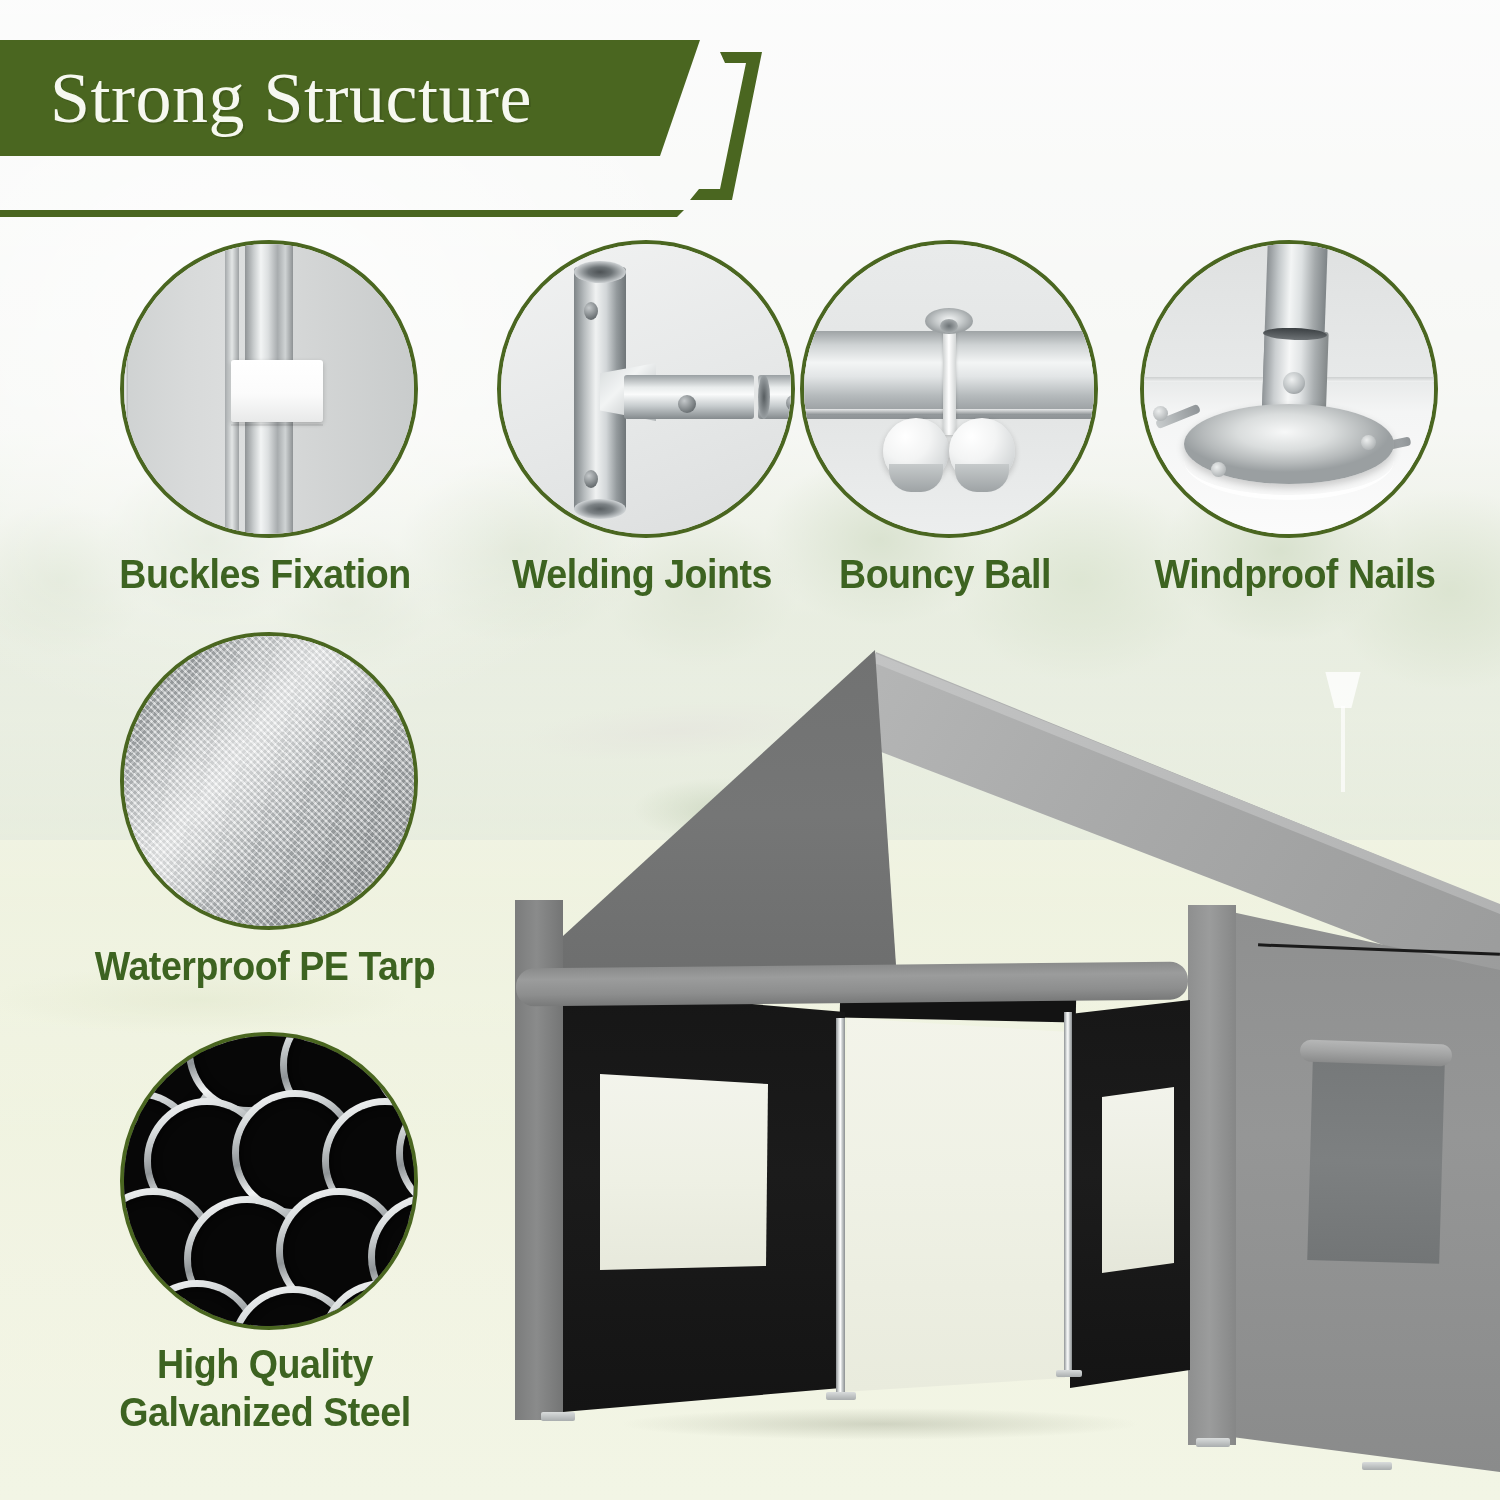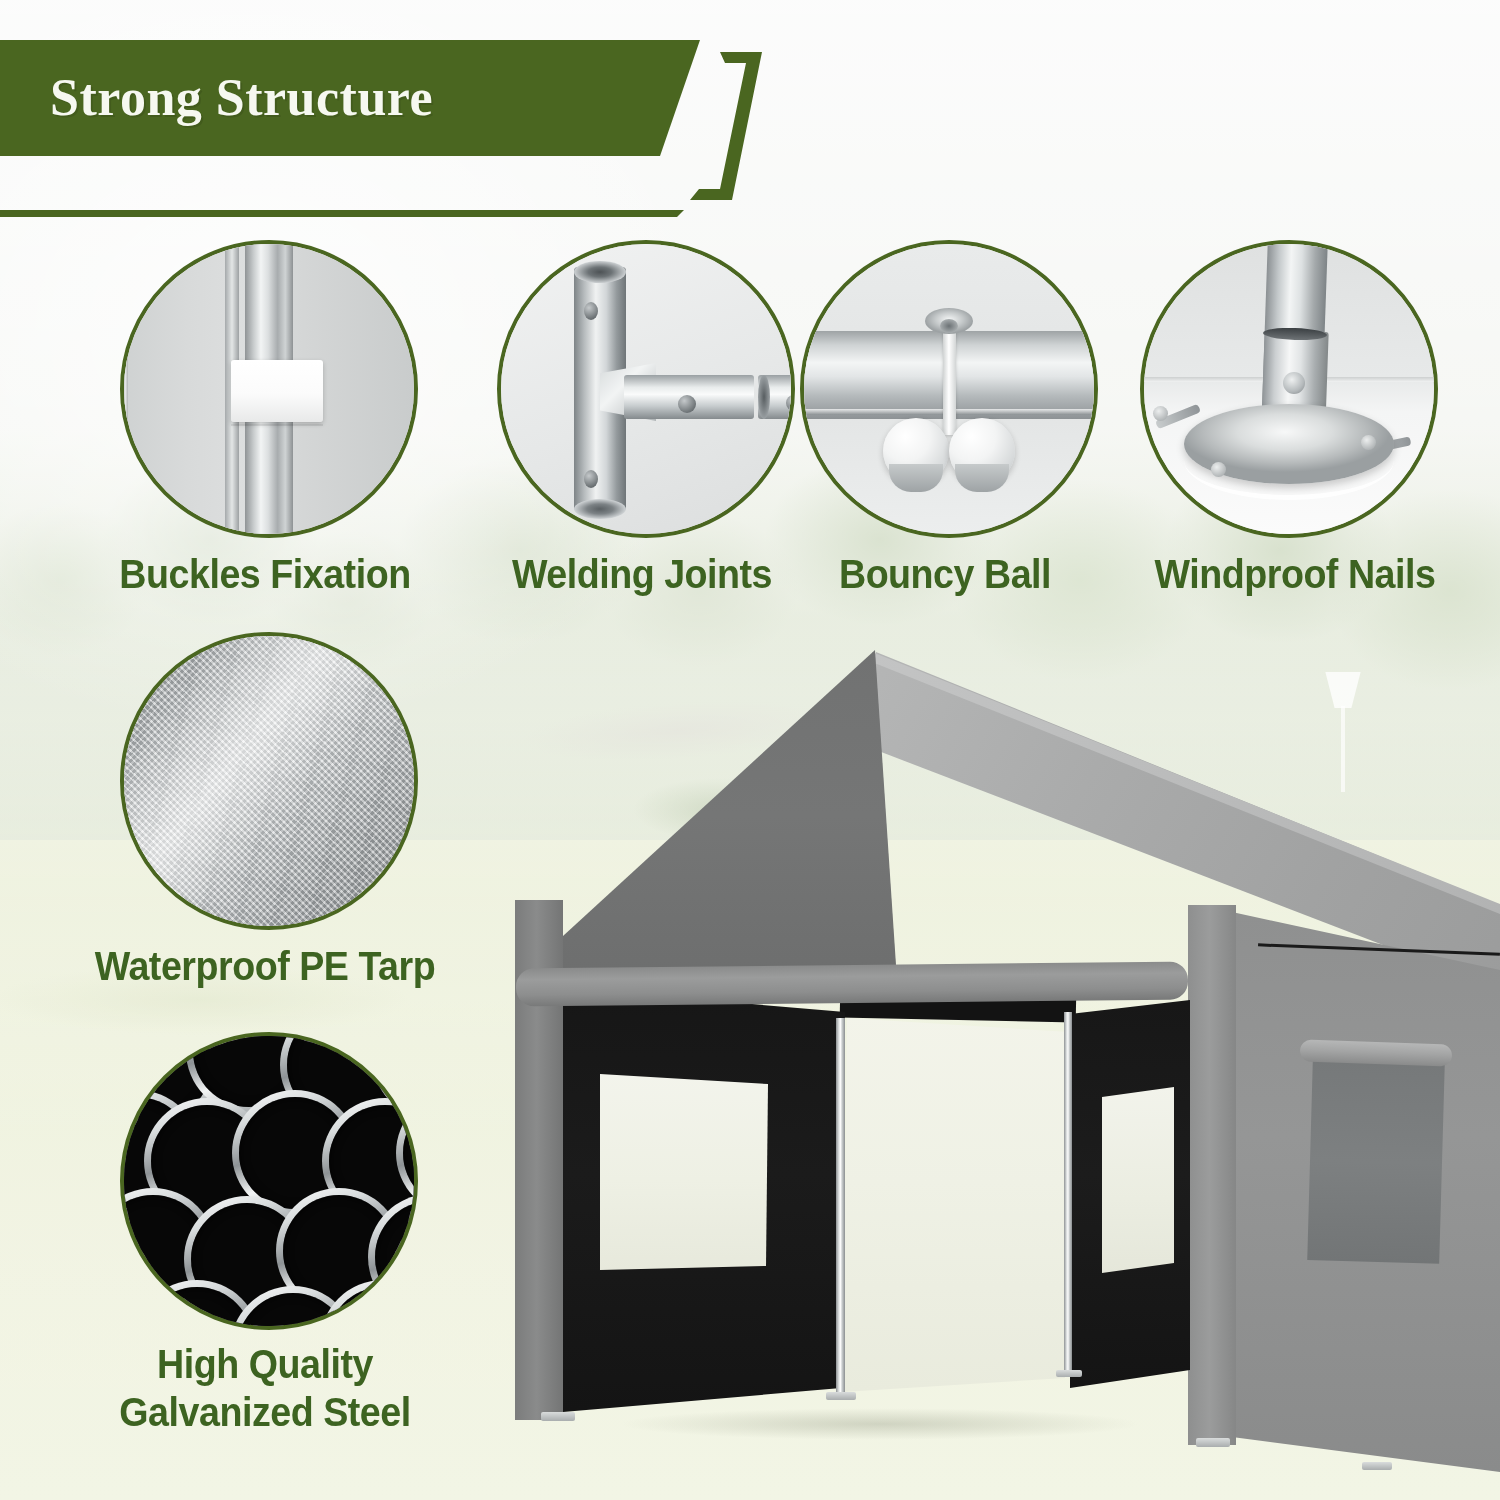--- a/index.html
+++ b/index.html
@@ -78,21 +78,21 @@
   
   .banner-wrap{position:absolute;left:0;top:40px;width:790px;height:140px;}
   .banner-main{
     position:absolute;left:0;top:0;width:700px;height:116px;
     background:#4a6620;
     clip-path:polygon(0 0,700px 0,660px 116px,0 116px);
   }
   .banner-title{
     position:absolute;left:50px;top:8px;
     font-family:"Liberation Serif",serif;
-    font-weight:700;font-size:52px;color:#f6f8f0;
+    font-weight:400;font-size:72px;color:#f6f8f0;
     letter-spacing:.5px;white-space:nowrap;line-height:100px;
     text-shadow:2px 2px 0 rgba(0,0,0,.10);
   }
   .banner-flag{
     position:absolute;left:690px;top:12px;width:72px;height:148px;
   }
   .banner-flag-outline{
     position:absolute;left:0;top:0;width:72px;height:148px;
     background:#4a6620;
     clip-path:polygon(30px 0,72px 0,42px 148px,0 148px,

